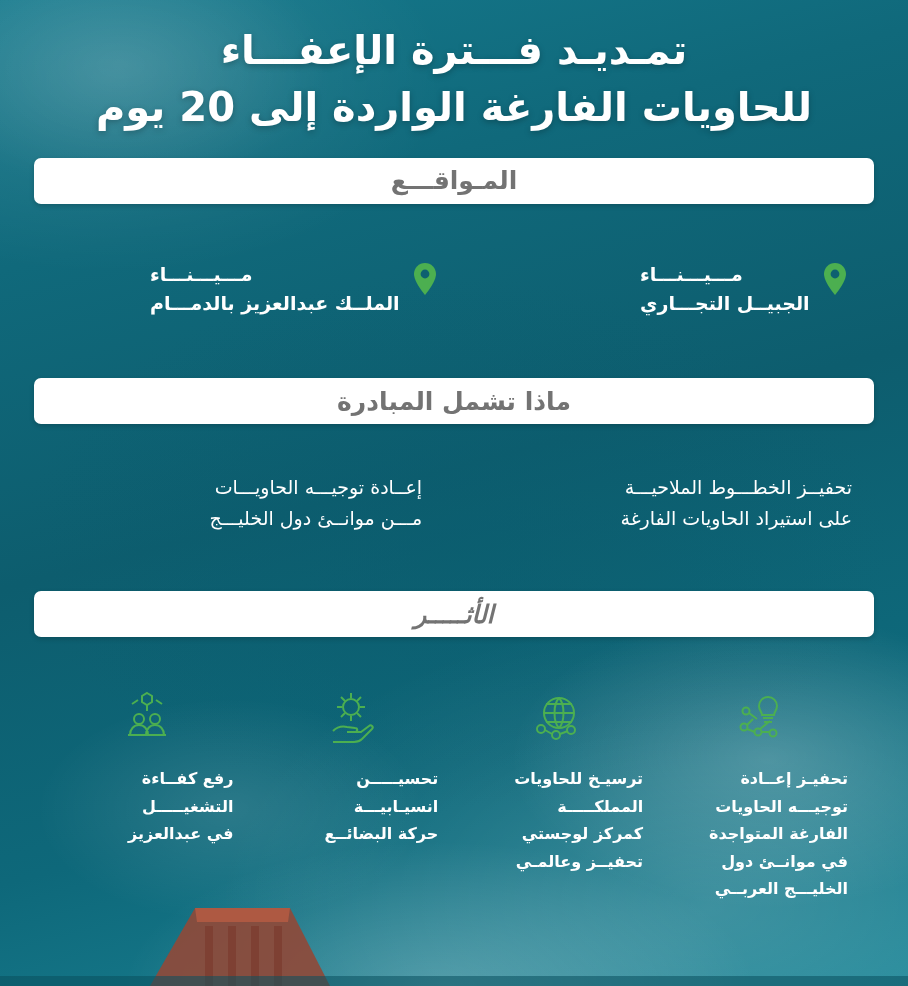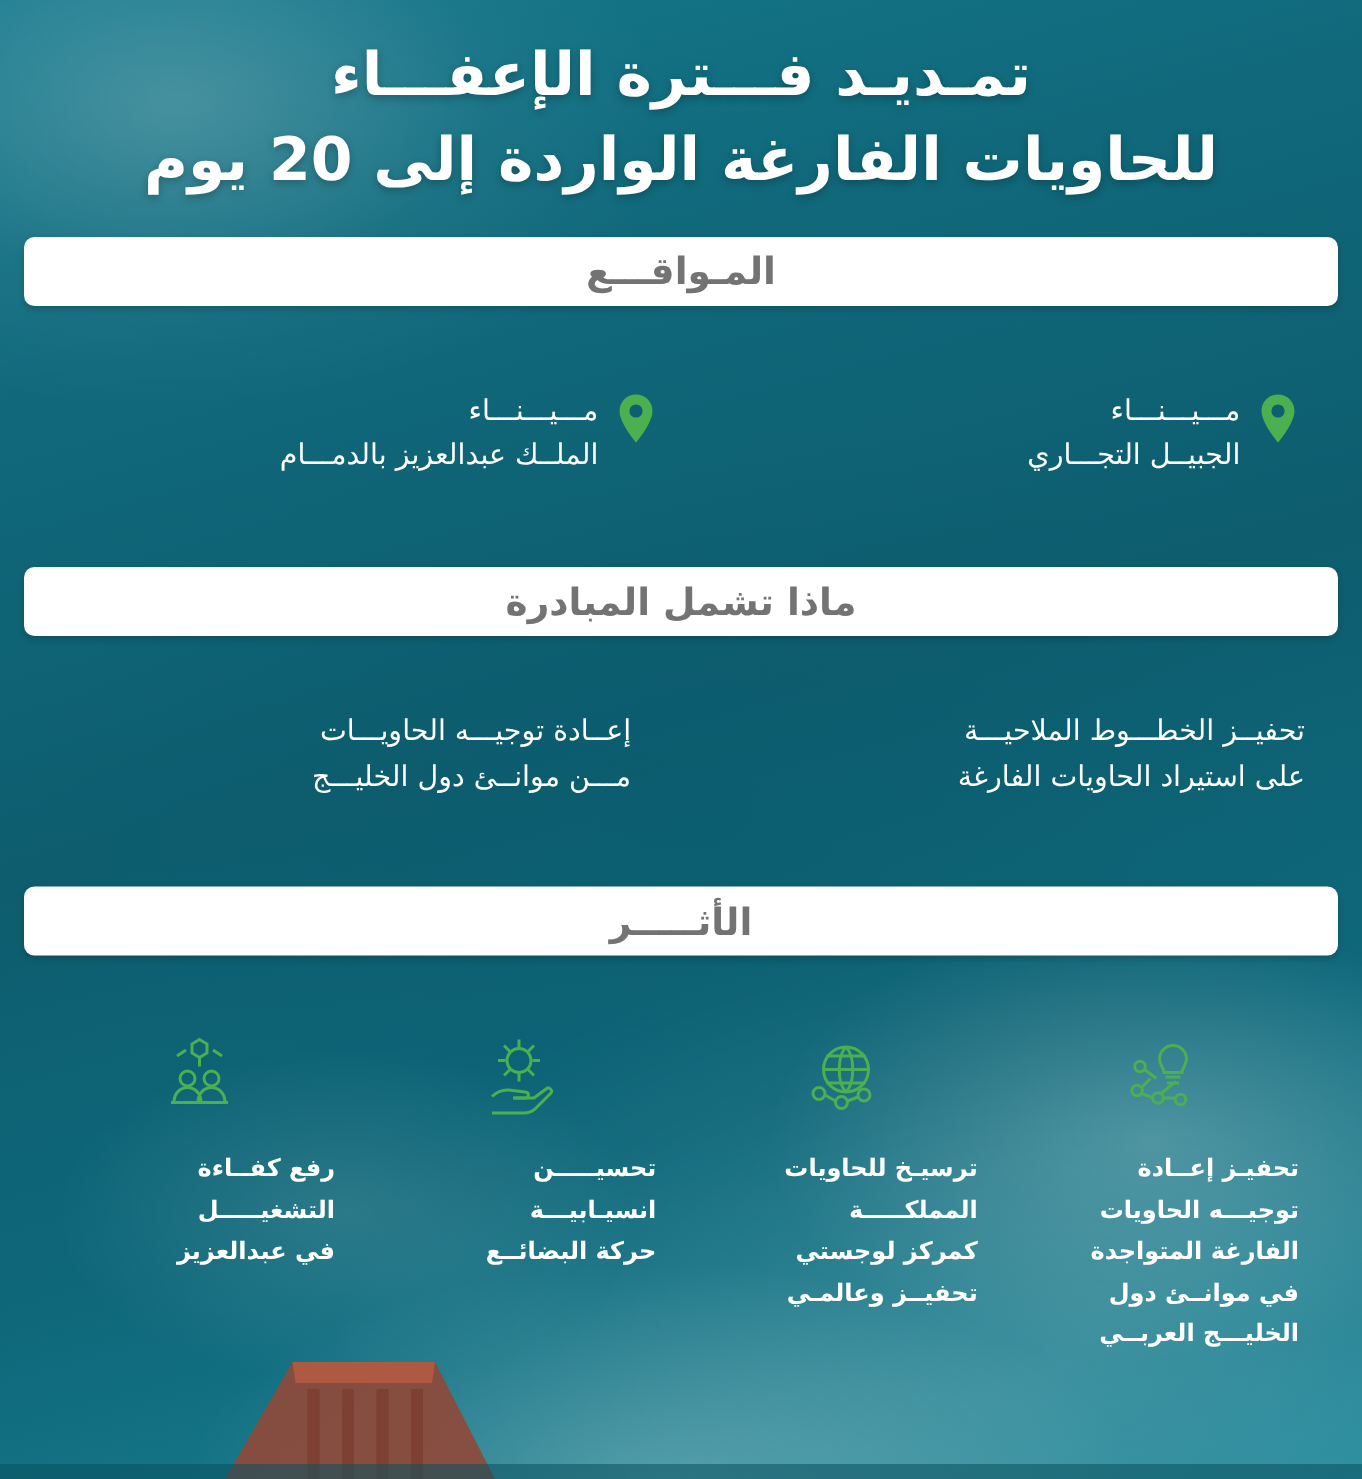--- a/index.html
+++ b/index.html
@@ -20,21 +20,21 @@
       linear-gradient(165deg,#15798c 0%,#10697b 22%,#0d5d6e 48%,#0e687a 72%,#1c8697 100%);
     overflow:hidden;
   }
   
   .haze{position:absolute;border-radius:50%;pointer-events:none;}
   .h1{width:420px;height:250px;left:-90px;top:-60px;background:radial-gradient(ellipse at center, rgba(255,255,255,.13), rgba(255,255,255,0) 70%);}
   .h2{width:520px;height:300px;right:-120px;top:610px;background:radial-gradient(ellipse at center, rgba(255,255,255,.20), rgba(255,255,255,0) 70%);}
   .h3{width:380px;height:220px;left:40px;top:700px;background:radial-gradient(ellipse at center, rgba(255,255,255,.12), rgba(255,255,255,0) 72%);}
   .h4{width:640px;height:300px;left:120px;top:840px;background:radial-gradient(ellipse at center, rgba(255,255,255,.22), rgba(255,255,255,0) 70%);}
 
-  .content{position:relative;z-index:3;padding:0 8px;}
+  .content{position:relative;z-index:3;padding:0 26px;}
 
   
   .title{
     color:#ffffff;
     text-align:center;
     font-weight:bold;
     font-size:40px;
     line-height:1.42;
     letter-spacing:0px;
     padding:22px 8px 6px;
@@ -68,22 +68,22 @@
     margin-top:56px;
     padding:0 18px;
   }
   .loc{
     display:flex;align-items:flex-start;gap:12px;
     width:46%;
     justify-content:flex-start;
   }
   .pin{flex:0 0 auto;margin-top:2px;}
   .loc-text{
-    color:#ffffff;font-size:19px;font-weight:normal;line-height:1.55;
-    text-align:right;letter-spacing:1.5px;
+    color:#ffffff;font-size:19px;font-weight:bold;line-height:1.55;
+    text-align:left;letter-spacing:1.5px;
   }
   .loc-text .ln{display:block;white-space:nowrap;}
 
   
   .two-col{
     display:flex;justify-content:space-between;
     margin-top:48px;padding:0 30px;
   }
   .col-item{
     width:46%;
@@ -186,21 +186,21 @@
       <div class="col-item">
         <span class="ln">تحفيــز الخطـــوط الملاحيـــة</span>
         <span class="ln">على استيراد الحاويات الفارغة</span>
       </div>
       <div class="col-item">
         <span class="ln">إعــادة توجيـــه الحاويـــات</span>
         <span class="ln">مـــن موانــئ دول الخليـــج</span>
       </div>
     </div>
 
-    <div class="bar spaced" style="margin-top:58px;">
+    <div class="bar spaced" style="margin-top:58px;font-style:italic;">
       <span>الأثـــــر</span>
     </div>
 
     <div class="impact">
 
       <div class="imp">
         <span class="ico">
           <svg width="58" height="58" viewBox="0 0 58 58" fill="none" stroke="#4caf50" stroke-width="2" aria-hidden="true">
             <path d="M36 10c5 0 9 4 9 9 0 4-3 6-3 9h-12c0-3-3-5-3-9 0-5 4-9 9-9z"></path>
             <path d="M31 31h10M32 35h8"></path>

